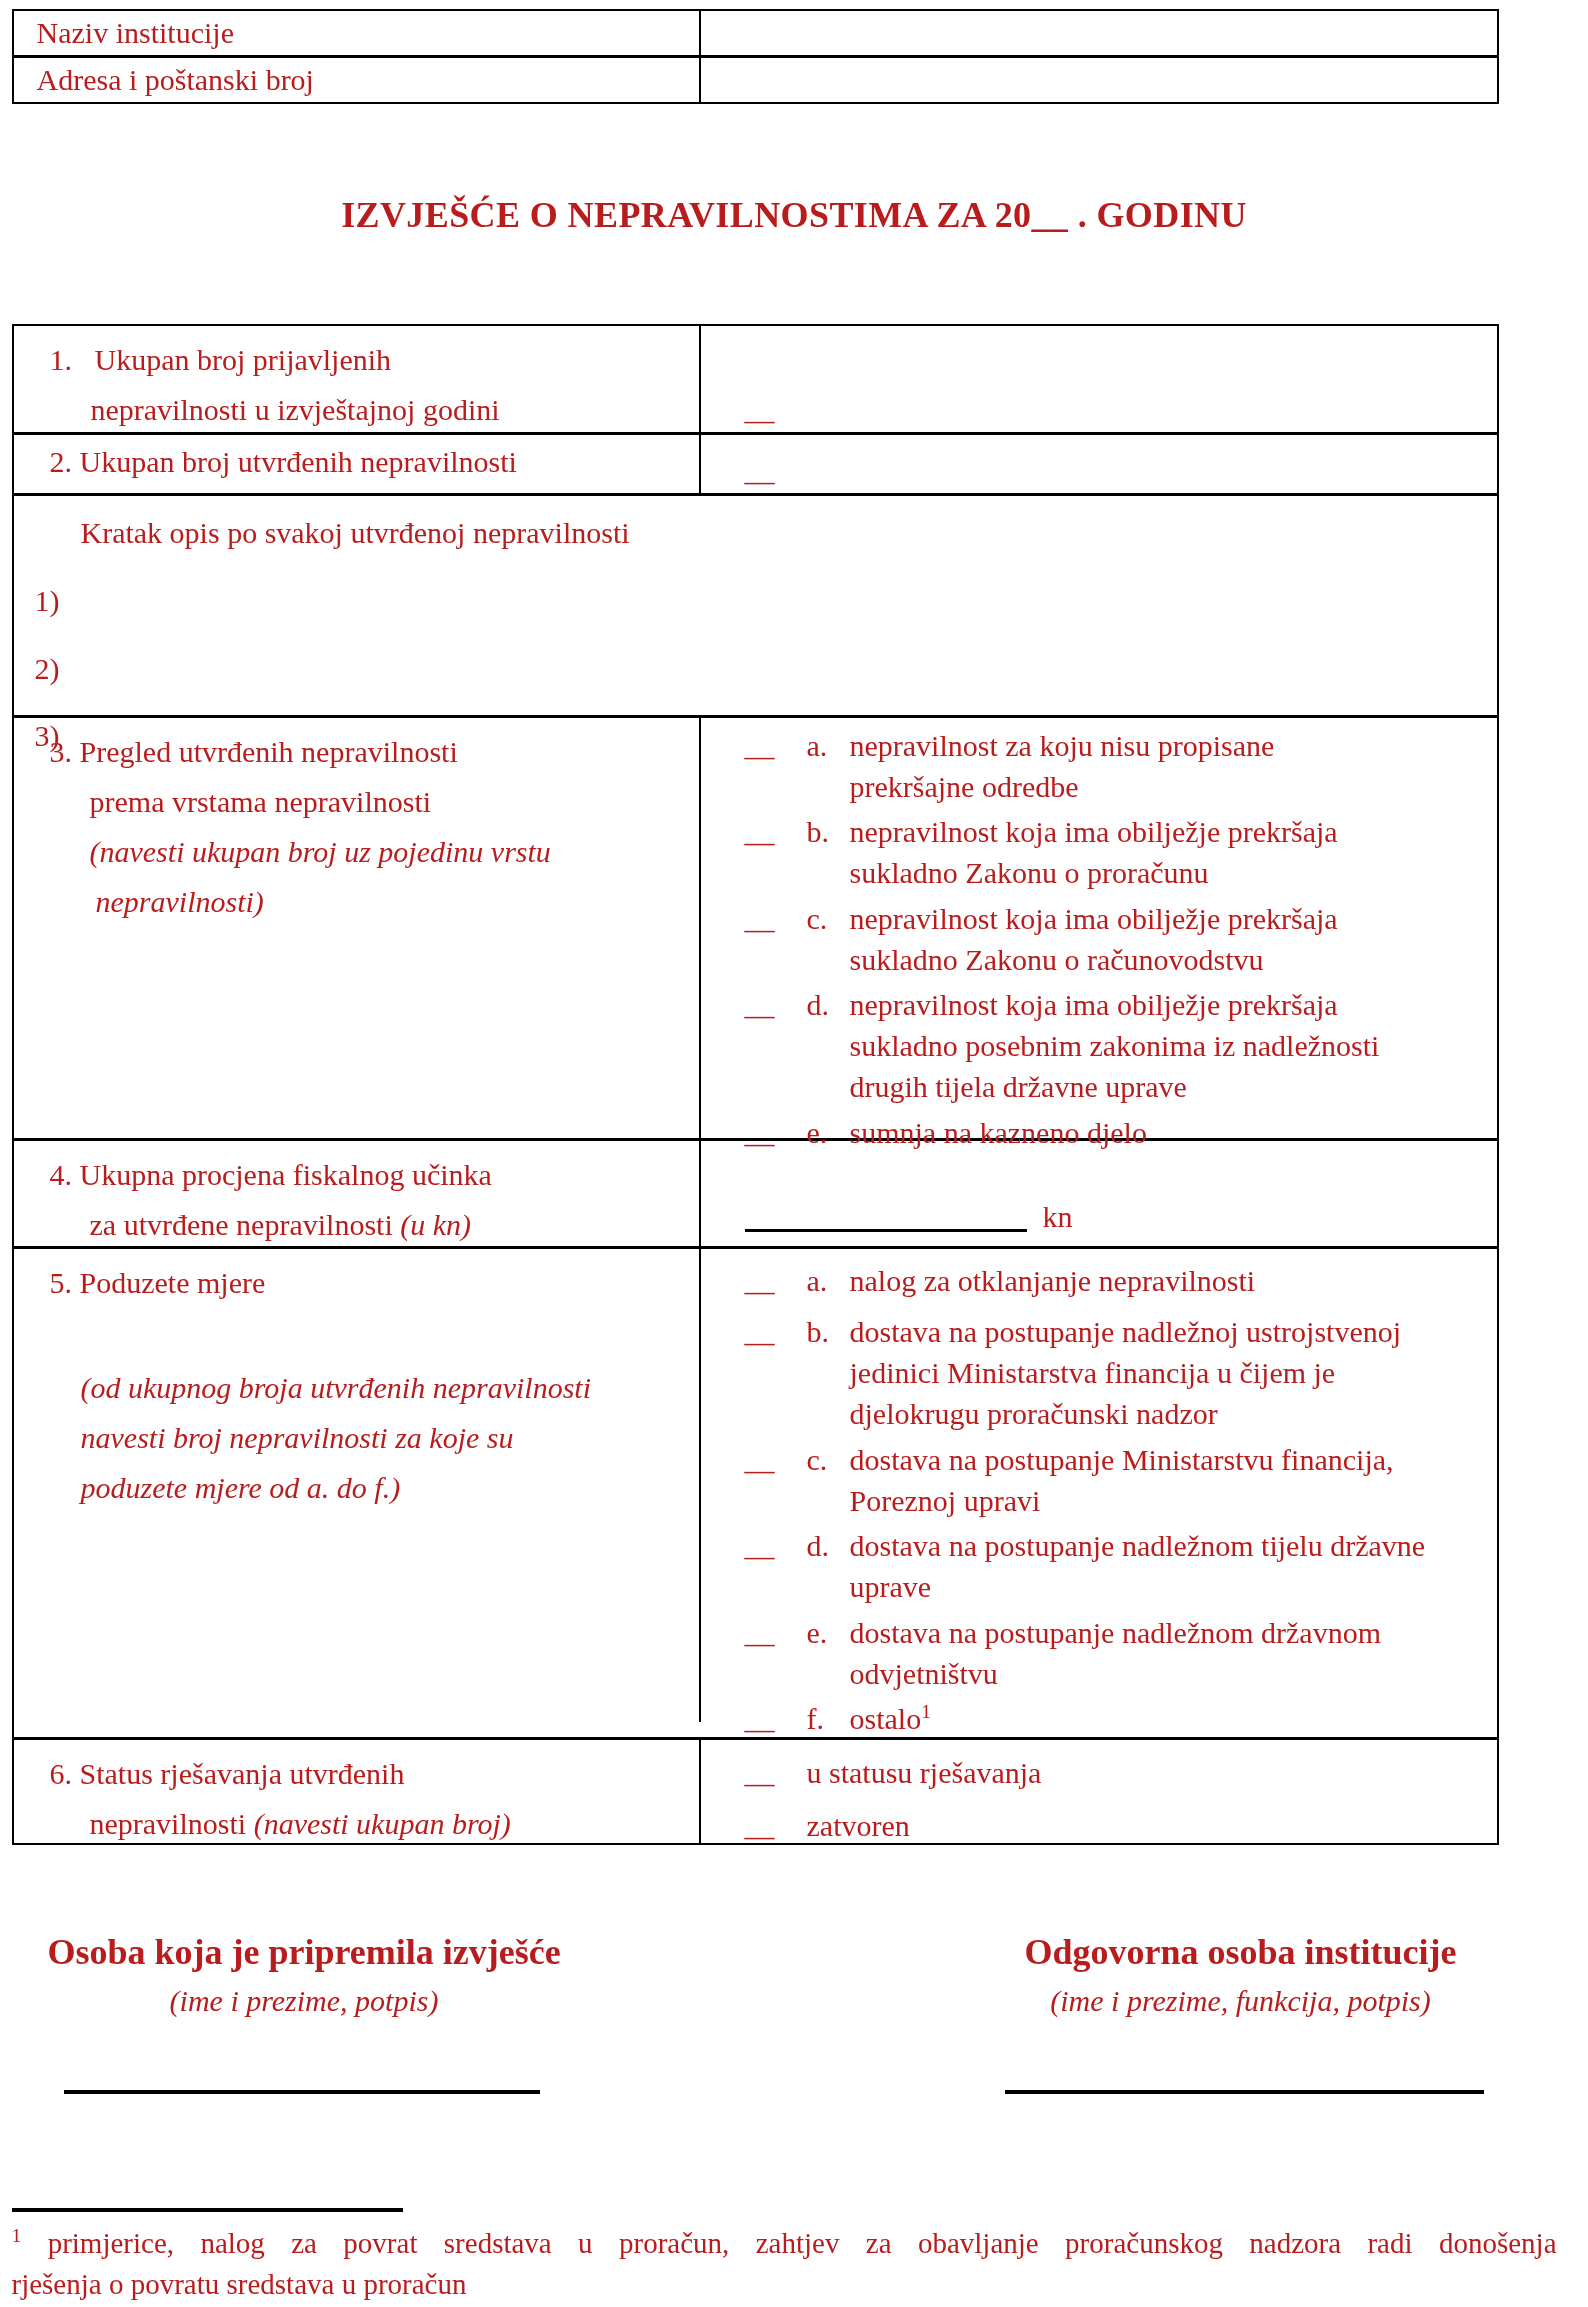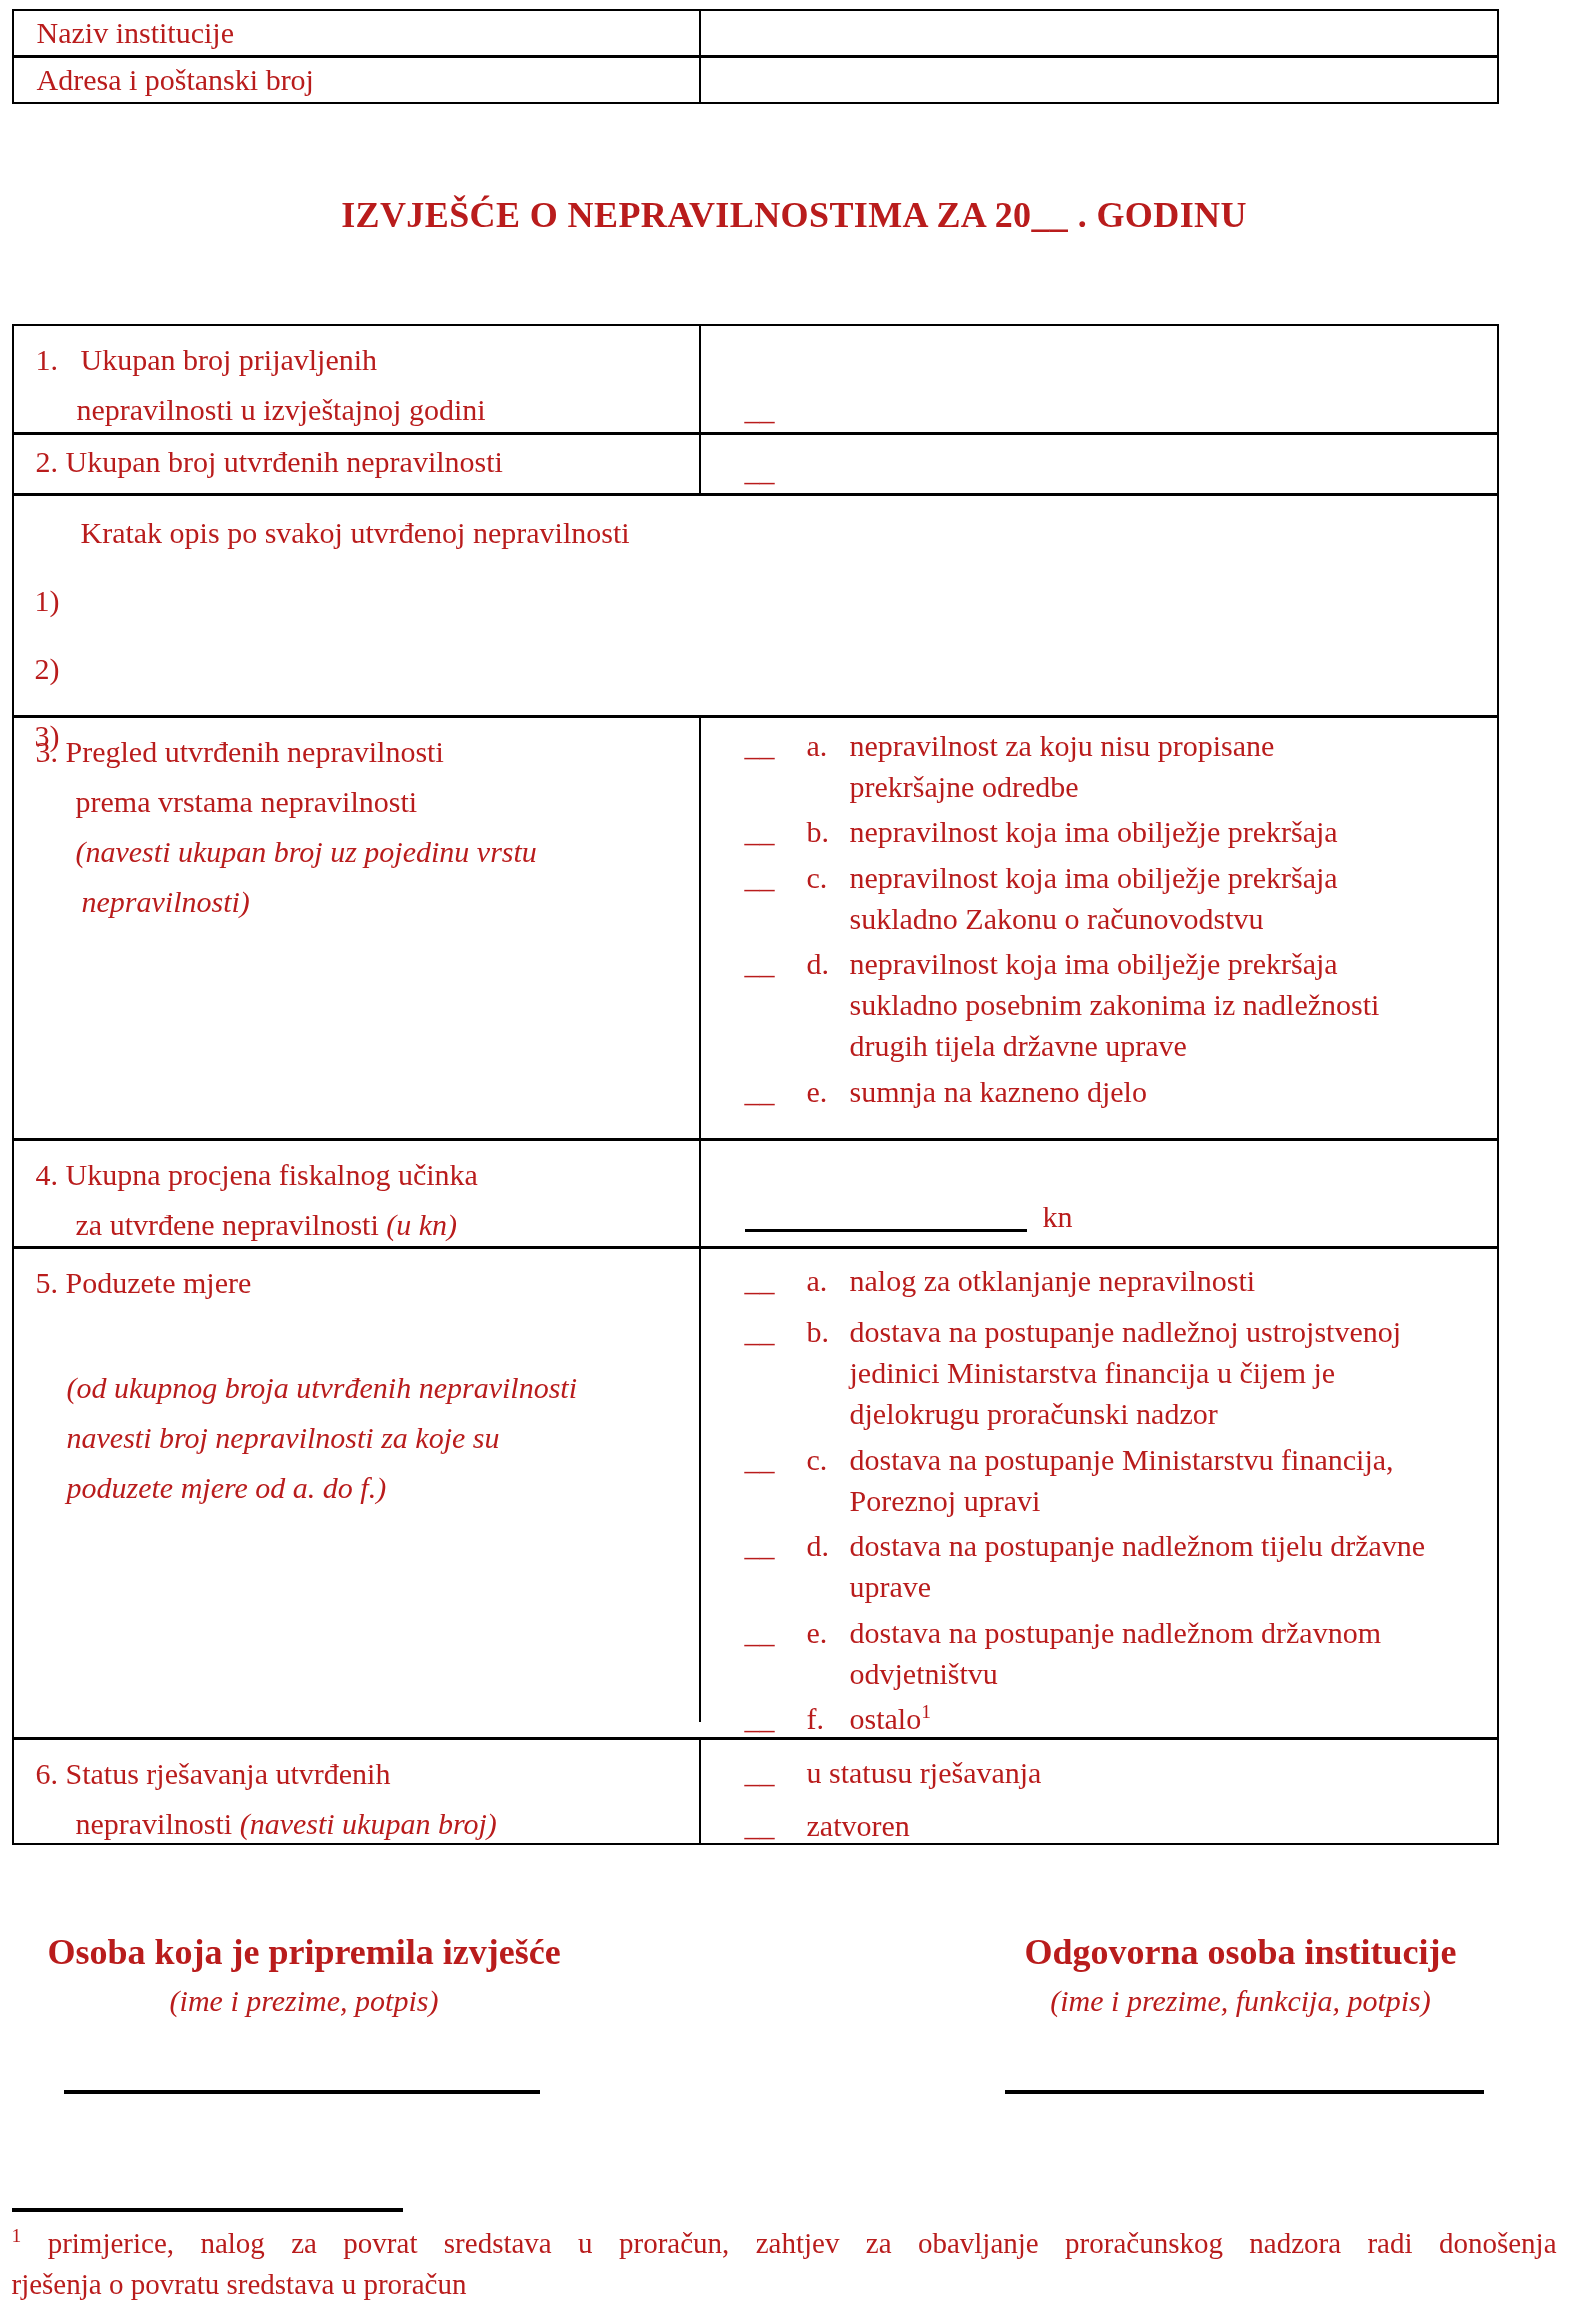--- a/index.html
+++ b/index.html
@@ -30,21 +30,21 @@
   }
   
   .main-table{
     position:absolute;left:11.5px;top:324px;width:1487px;
     border:2.7px solid #000;box-sizing:border-box;background:#fff;
   }
   .mrow{display:flex;box-sizing:border-box;}
   .mrow + .mrow{border-top:3.6px solid #000;}
   .mcell-l{
     width:687px;box-sizing:border-box;border-right:2.7px solid #000;
-    padding:9px 16px 0 22px;line-height:50px;
+    padding:9px 16px 0 36px;line-height:50px;
   }
   .mcell-r{flex:1;box-sizing:border-box;padding:7px 14px 0 44px;line-height:41px;}
   .r1{height:106px;} .r2{height:61px;} .r3{height:222px;}
   .r4{height:423px;} .r5{height:108px;} .r6{height:476px;} .r7{height:106px;margin-top:15px;}
   .indent2{margin-left:41px;}
   .indent1{margin-left:40px;}
   .note{font-style:italic;}
   .bottom-blank{
     display:flex;align-items:flex-end;padding:0 0 3.6px 44px;line-height:36px;
   }
@@ -143,20 +143,21 @@
           <span class="txt">
             <div>nepravilnost za koju nisu propisane</div>
             <div>prekršajne odredbe</div>
           </span>
         </div>
         <div class="opt">
           <span class="blank">__</span>
           <span class="letter">b.</span>
           <span class="txt">
             <div>nepravilnost koja ima obilježje prekršaja</div>
+            <div>sukladno Zakonu o proračunu</div>
           </span>
         </div>
         <div class="opt">
           <span class="blank">__</span>
           <span class="letter">c.</span>
           <span class="txt">
             <div>nepravilnost koja ima obilježje prekršaja</div>
             <div>sukladno Zakonu o računovodstvu</div>
           </span>
         </div>

